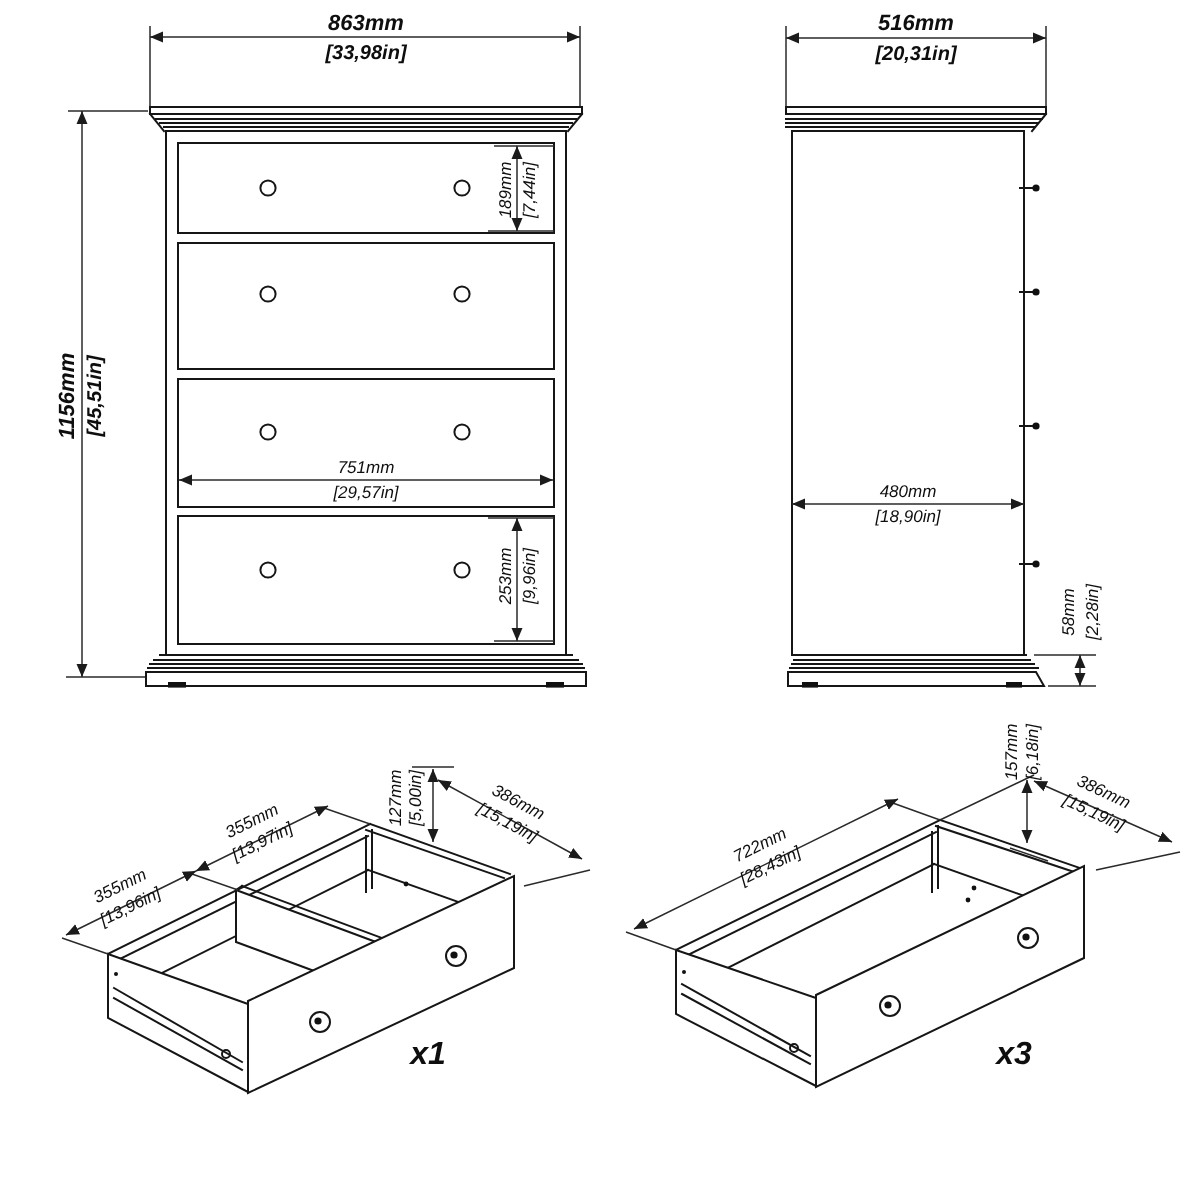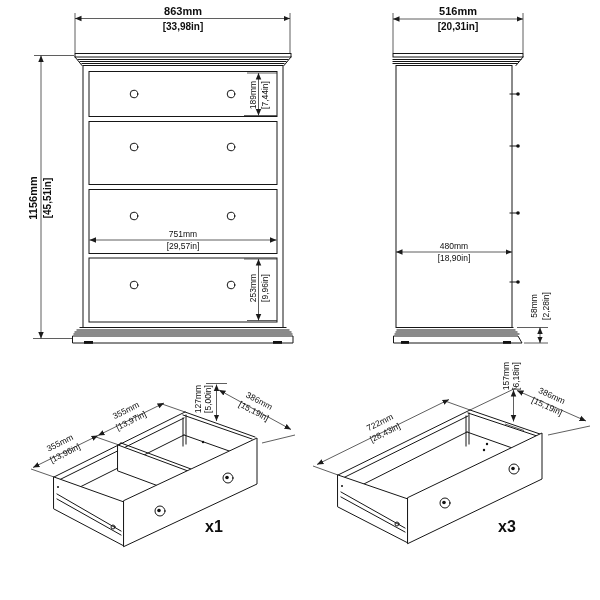--- a/index.html
+++ b/index.html
@@ -1,16 +1,16 @@
 <!DOCTYPE html>
 <html><head>
 <meta charset="utf-8">
 <style>
   html,body{margin:0;padding:0;background:#ffffff;}
-  .stage{width:600px;height:600px;background:#ffffff;position:relative;overflow:hidden;}
+  .stage{width:600px;height:600px;background:#ffffff;position:relative;overflow:hidden;font-style:italic;}
   svg{display:block;}
   .ln{stroke:#161616;stroke-width:1;fill:none;stroke-linecap:square;}
   .lnw{stroke:#161616;stroke-width:1;fill:#ffffff;stroke-linecap:square;}
   .thin{stroke:#2a2a2a;stroke-width:.75;fill:none;}
   .dim{stroke:#2a2a2a;stroke-width:.75;fill:none;
        marker-start:url(#arr);marker-end:url(#arr);}
   .solid{fill:#111111;stroke:none;}
   text{font-family:"Liberation Sans", sans-serif;fill:#0e0e0e;text-anchor:middle;}
   .tmm{font-size:11px;font-weight:bold;}
   .tin{font-size:10px;font-weight:bold;}

